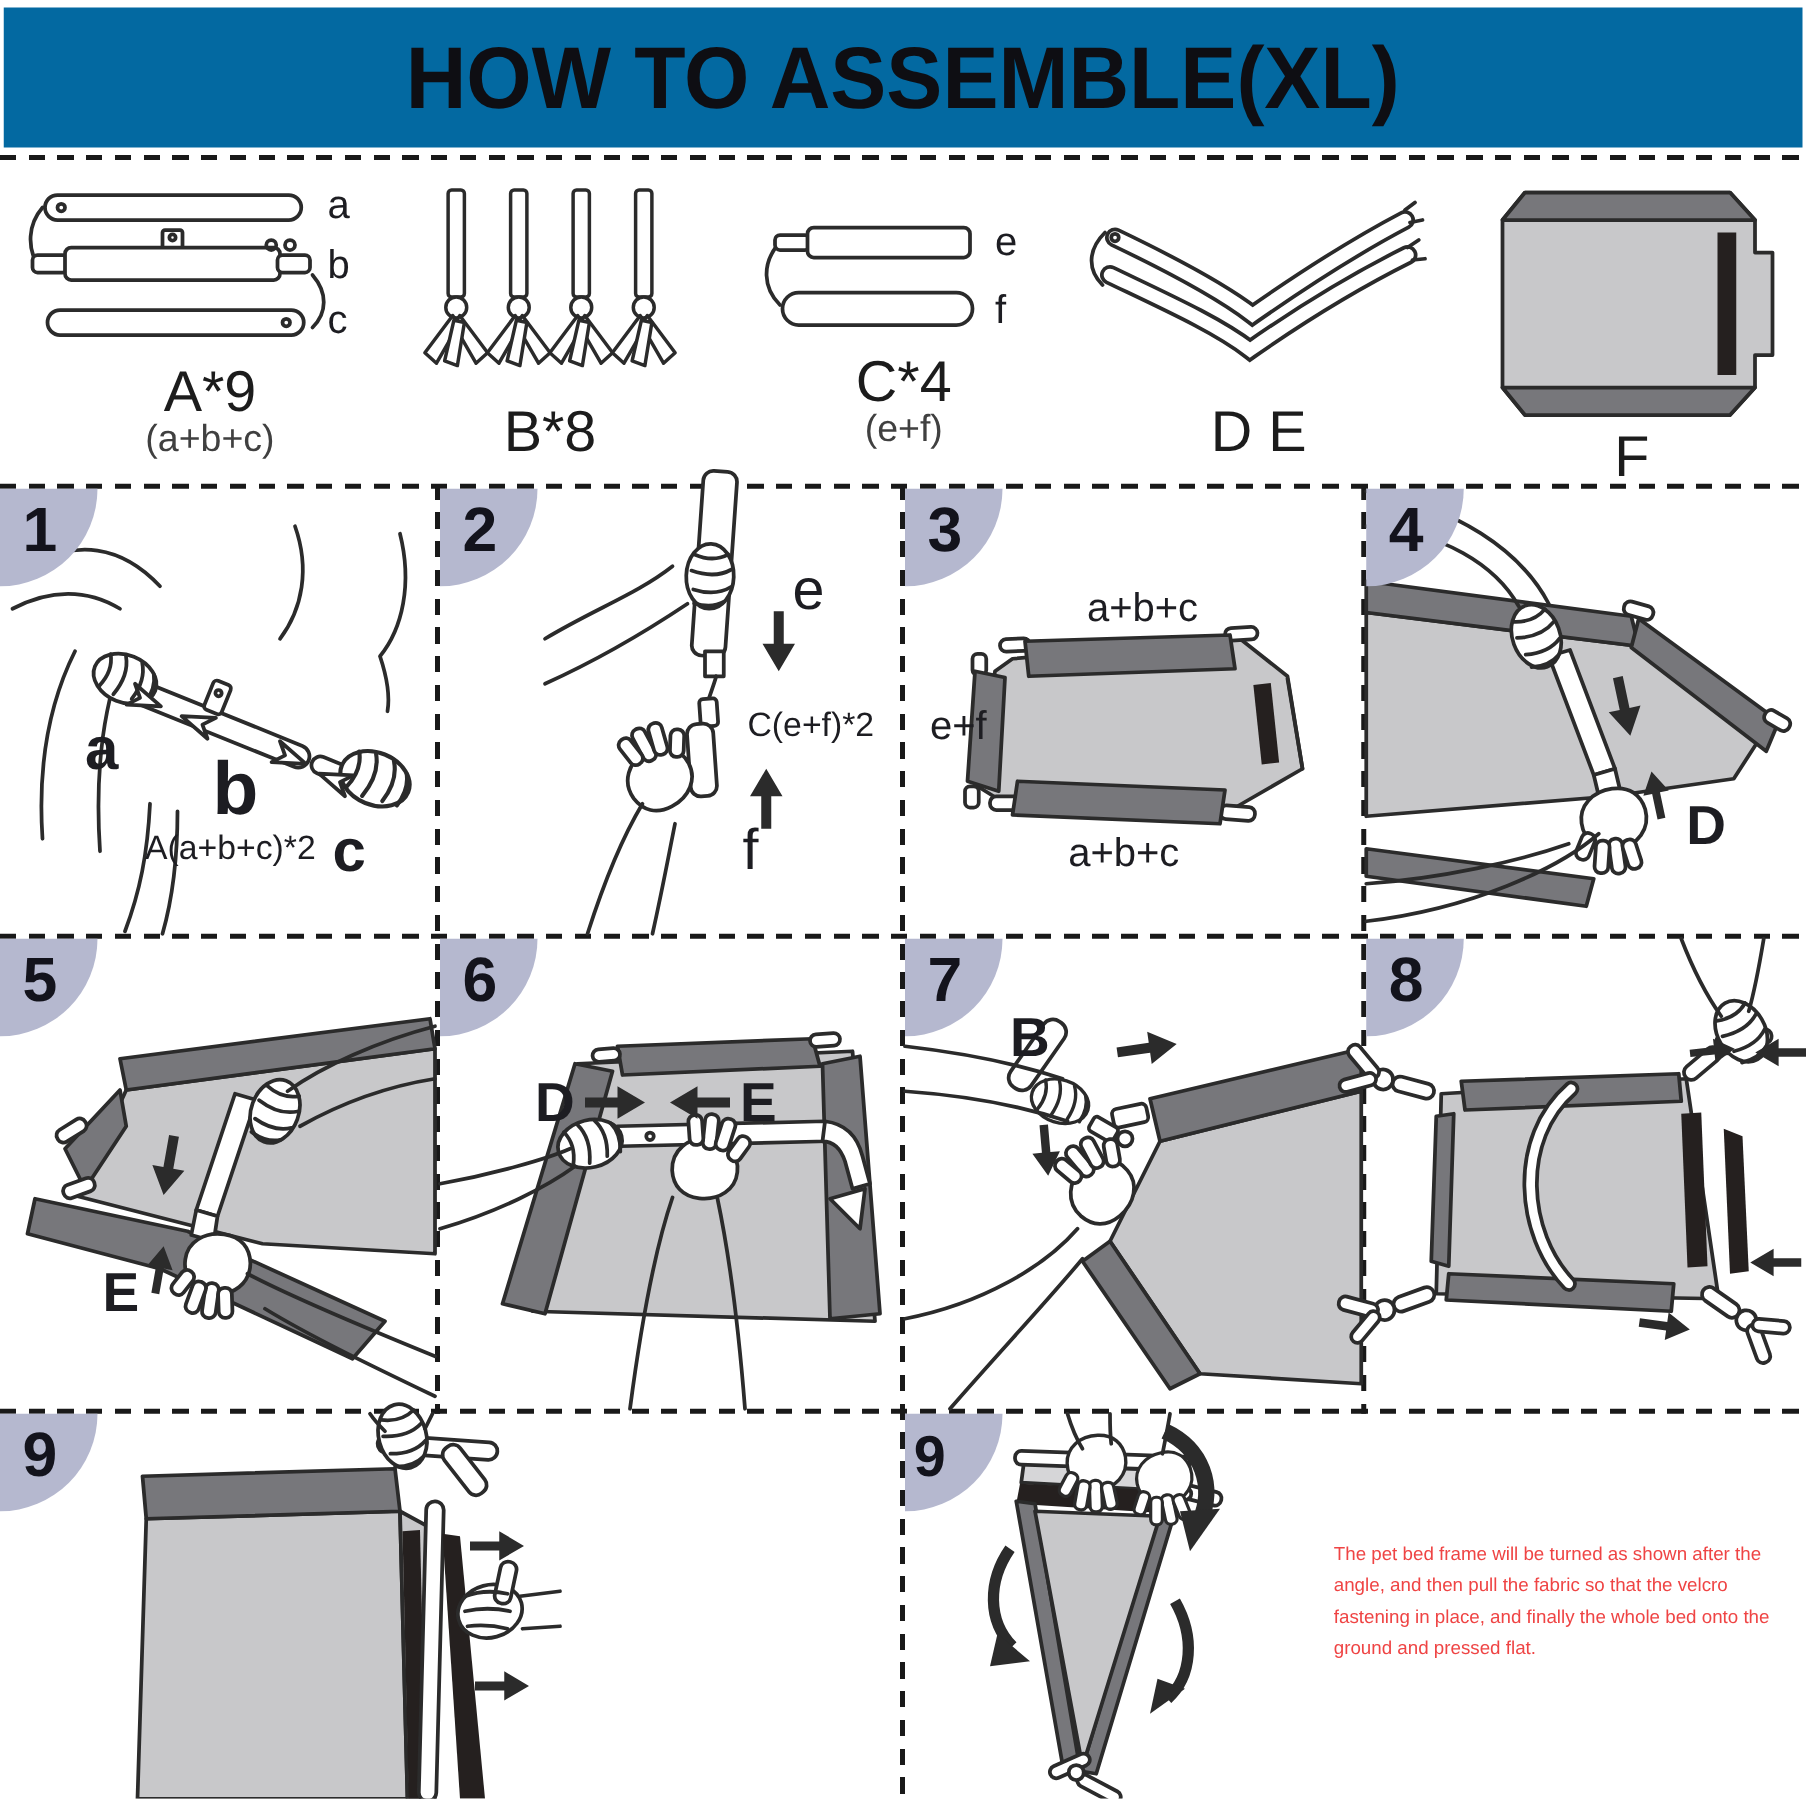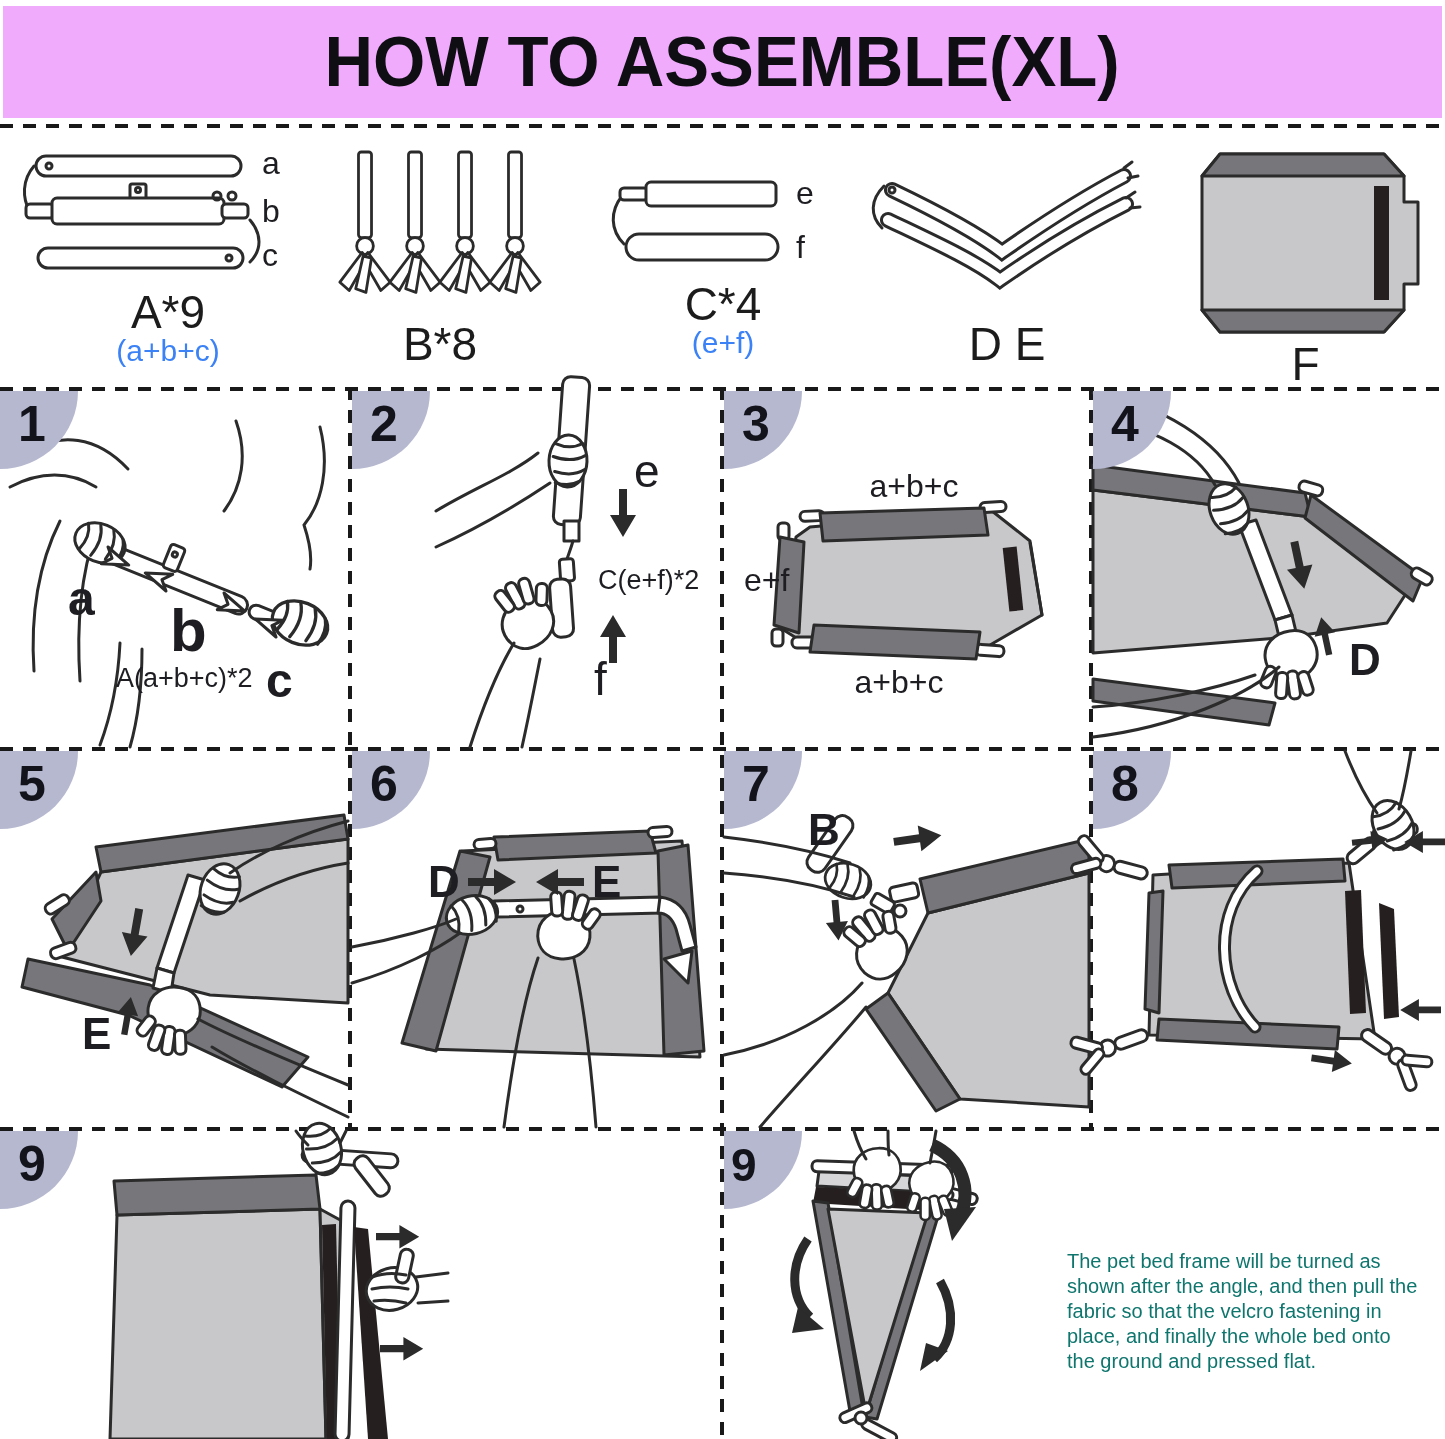--- a/index.html
+++ b/index.html
@@ -1,59 +1,59 @@
 <!DOCTYPE html>
 <html><head>
 <meta charset="utf-8">
 <style>
   html,body{margin:0;padding:0;background:#fff;}
   .page{position:relative;width:1445px;height:1439px;background:#ffffff;overflow:hidden;
         font-family:"Liberation Sans",sans-serif;color:#1c1c1c;}
   
-  .title-band{position:absolute;left:3px;right:3px;top:6px;height:112px;background:#f0abfc;
+  .title-band{position:absolute;left:3px;right:3px;top:6px;height:112px;background:#0369a1;
               display:flex;align-items:center;justify-content:center;}
   .title-band h1{margin:0;font-size:70px;font-weight:bold;color:#0e0e13;letter-spacing:0px;
                  transform:scaleX(0.96);white-space:nowrap;}
   
   .hline{position:absolute;left:0;width:1445px;height:4px;
          background:repeating-linear-gradient(90deg,#191919 0 13px,transparent 13px 23px);}
   .vline{position:absolute;width:4px;
          background:repeating-linear-gradient(180deg,#191919 0 13px,transparent 13px 23px);}
   
   .cell{position:absolute;}
   .badge{position:absolute;left:0;top:0;width:78px;height:78px;background:#b5b8cf;
          border-radius:0 0 100% 0;}
   .badge-num{position:absolute;left:18px;top:4px;font-size:50px;font-weight:bold;color:#13131c;}
   .badge-num.wide{left:7px;font-size:46px;top:7px;}
   
   .parts{position:absolute;left:0;top:128px;width:1445px;height:258px;}
   .part{position:absolute;text-align:center;}
   .part-label{font-size:46px;color:#1c1c1c;line-height:1.05;}
-  .part-sub{font-size:30px;color:#3b82f6;line-height:1.0;}
+  .part-sub{font-size:30px;color:#404040;line-height:1.0;}
   
   svg{overflow:visible;}
   .s,.ln,.wh,.lg,.lg2,.dg{stroke:#2b2b2b;stroke-width:3;stroke-linecap:round;stroke-linejoin:round;}
   .ln{fill:none;}
   .wh{fill:#ffffff;}
   .lg{fill:#c8c8ca;}
   .lg2{fill:#d6d6d8;}
   .dg{fill:#77777b;}
   .bk{fill:#25201f;stroke:none;}
   .ar{fill:#2b2b2b;stroke:none;}
   text{font-family:"Liberation Sans",sans-serif;fill:#1d1d22;}
   .tpiece{font-size:32px;}
   .tXL{font-size:48px;font-weight:bold;}
   .tXXL{font-size:60px;font-weight:bold;}
   .tBold{font-size:44px;font-weight:bold;}
   .tBig{font-size:46px;}
   .tMed{font-size:32px;}
   .tSm{font-size:27px;}
   
-  .note{position:absolute;left:343px;top:100px;width:352px;font-size:20px;line-height:25px;
-        color:#0f766e;margin-top:18px;}
+  .note{position:absolute;left:343px;top:100px;width:352px;font-size:15px;line-height:25px;
+        color:#ef4444;}
 </style>
 </head>
 <body>
 
 <div class="page">
 
   <svg width="0" height="0" style="position:absolute">
     <defs>
       <g id="fist">
           <ellipse cx="28" cy="20" rx="26" ry="19" class="wh"></ellipse>

